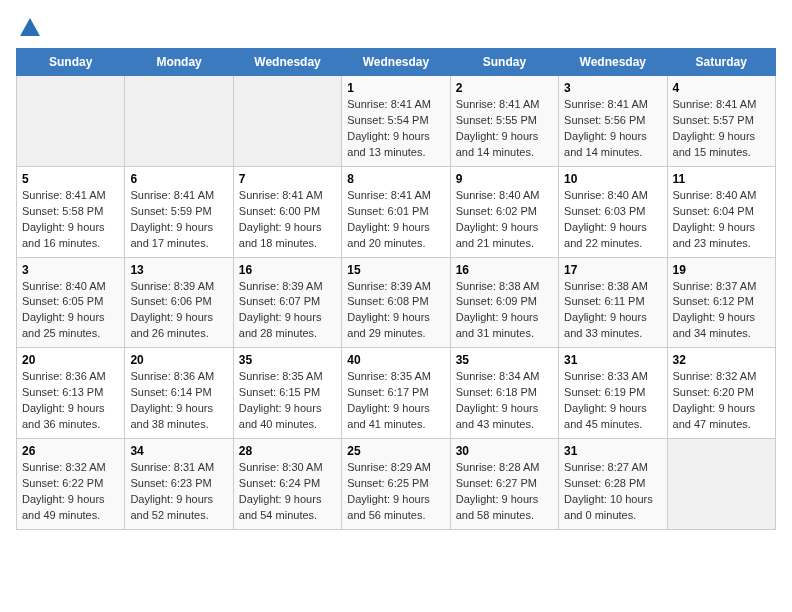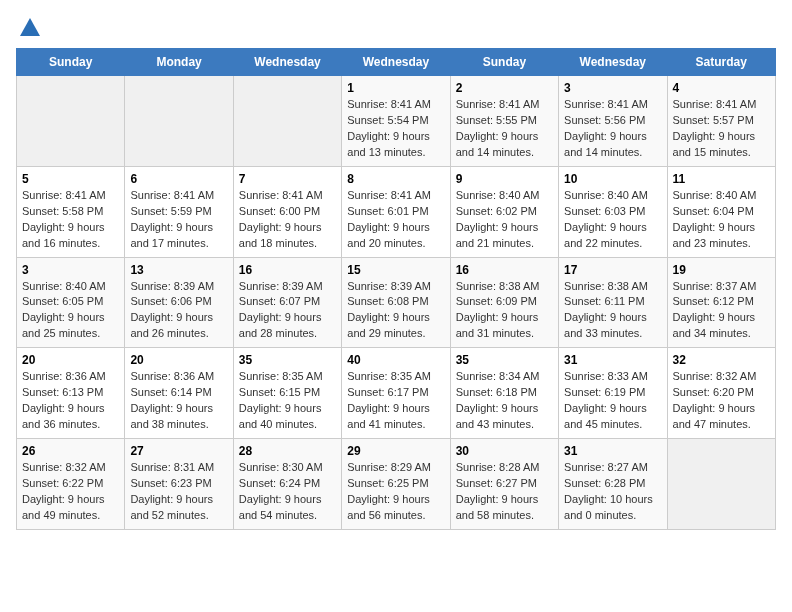--- a/index.html
+++ b/index.html
@@ -236,29 +236,29 @@
           <span class="day-num">32</span>
           <div class="day-info">Sunrise: 8:32 AM<br>Sunset: 6:20 PM<br>Daylight: 9 hours and 47 minutes.</div>
         </td>
       </tr>
       <tr>
         <td>
           <span class="day-num">26</span>
           <div class="day-info">Sunrise: 8:32 AM<br>Sunset: 6:22 PM<br>Daylight: 9 hours and 49 minutes.</div>
         </td>
         <td>
-          <span class="day-num">27</span>
+          <span class="day-num">34</span>
           <div class="day-info">Sunrise: 8:31 AM<br>Sunset: 6:23 PM<br>Daylight: 9 hours and 52 minutes.</div>
         </td>
         <td>
           <span class="day-num">28</span>
           <div class="day-info">Sunrise: 8:30 AM<br>Sunset: 6:24 PM<br>Daylight: 9 hours and 54 minutes.</div>
         </td>
         <td>
-          <span class="day-num">29</span>
+          <span class="day-num">25</span>
           <div class="day-info">Sunrise: 8:29 AM<br>Sunset: 6:25 PM<br>Daylight: 9 hours and 56 minutes.</div>
         </td>
         <td>
           <span class="day-num">30</span>
           <div class="day-info">Sunrise: 8:28 AM<br>Sunset: 6:27 PM<br>Daylight: 9 hours and 58 minutes.</div>
         </td>
         <td>
           <span class="day-num">31</span>
           <div class="day-info">Sunrise: 8:27 AM<br>Sunset: 6:28 PM<br>Daylight: 10 hours and 0 minutes.</div>
         </td>

